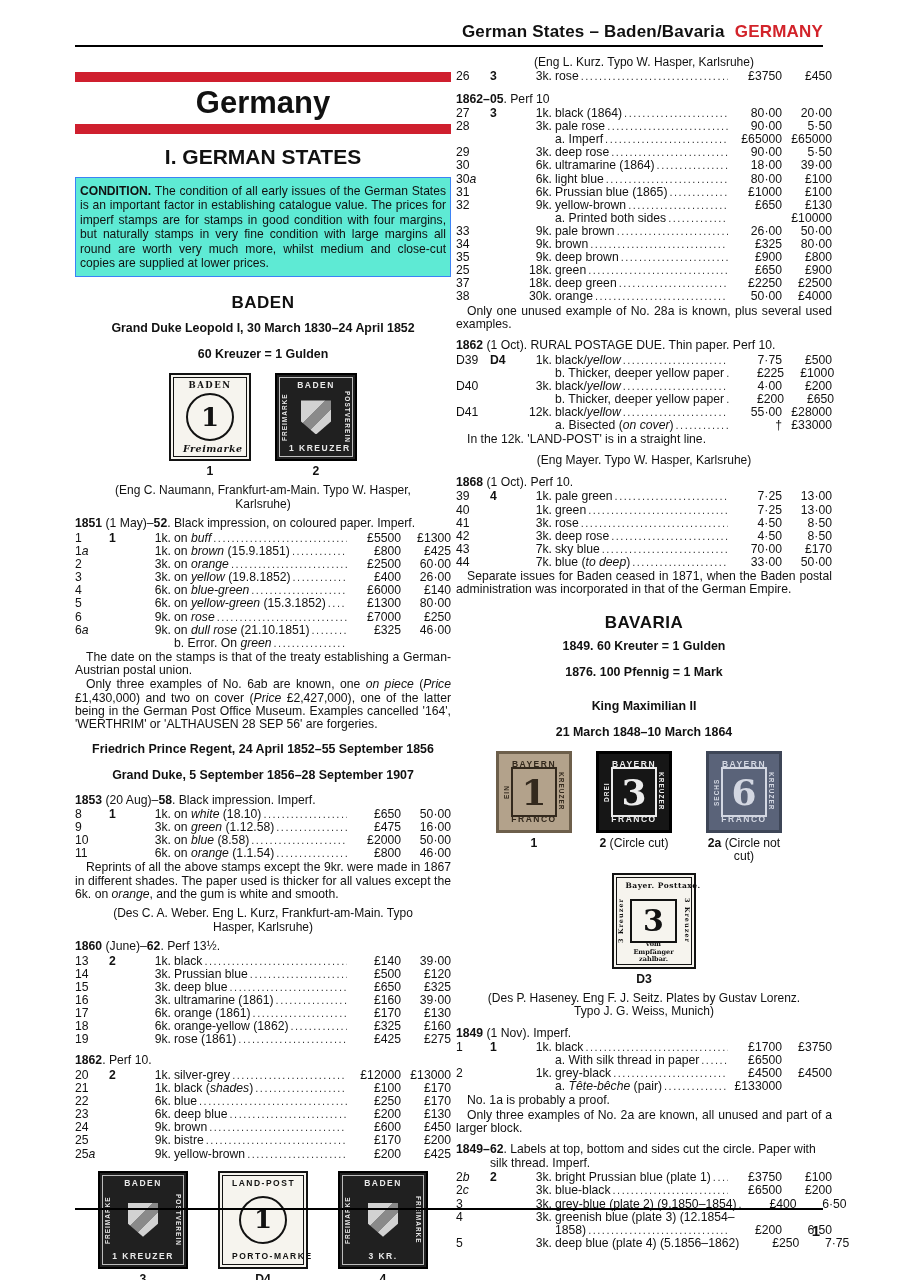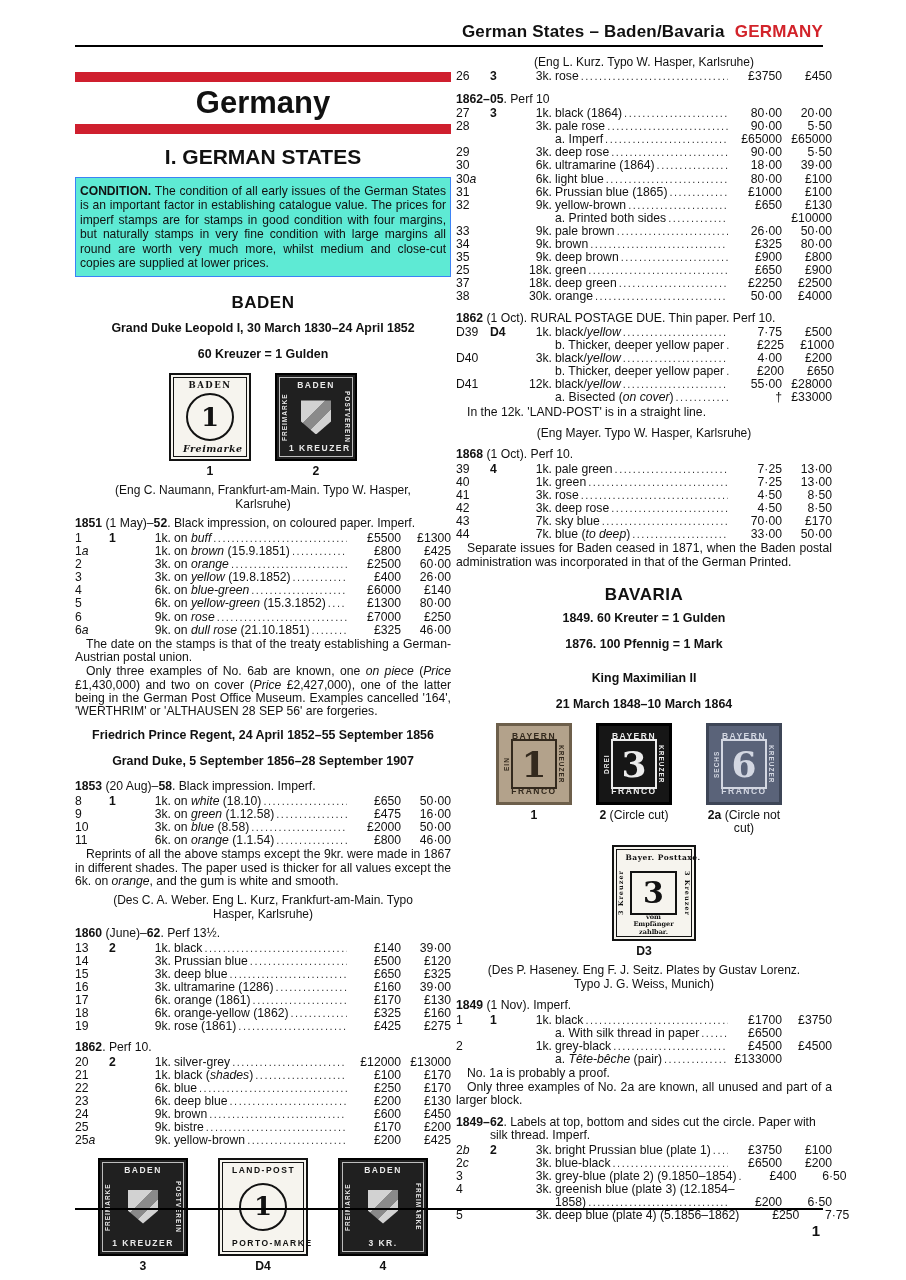--- a/index.html
+++ b/index.html
@@ -203,20 +203,29 @@
         </div>
           <div class="row">
           <span class="cc">6<i>a</i></span>
             <span class="tt"></span>
             <span class="vv">9k.</span>
             <span class="dd">on <i>dull rose</i> (21.10.1851)</span>
             <span class="dots"></span>
             <span class="p1">£325</span>
             <span class="p2">46·00</span>
         </div>
+          <div class="row sub">
+          <span class="cc"></span>
+            <span class="tt"></span>
+            <span class="vv"></span>
+            <span class="dd">b. Error. On <i>green</i></span>
+            <span class="dots"></span>
+            <span class="p1"></span>
+            <span class="p2"></span>
+        </div>
         </div>
     </div>
     <div class="note">The date on the stamps is that of the treaty establishing a German-Austrian postal union.</div>
     <div class="note">Only three examples of No. 6<i>a</i>b are known, one <i>on piece</i> (<i>Price</i> £1,430,000) and two on cover (<i>Price</i> £2,427,000), one of the latter being in the German Post Office Museum. Examples cancelled '164', 'WERTHRIM' or 'ALTHAUSEN 28 SEP 56' are forgeries.</div>
 
     <div class="subh mt10">Friedrich Prince Regent, 24 April 1852–55 September 1856</div>
     <div class="subh mt10">Grand Duke, 5 September 1856–28 September 1907</div>
 
     <div>
       <div class="caption"><b>1853</b> (20 Aug)–<b>58</b>. Black impression. Imperf.</div>
@@ -292,21 +301,21 @@
             <span class="vv">3k.</span>
             <span class="dd">deep blue</span>
             <span class="dots"></span>
             <span class="p1">£650</span>
             <span class="p2">£325</span>
         </div>
           <div class="row">
           <span class="cc">16</span>
             <span class="tt"></span>
             <span class="vv">3k.</span>
-            <span class="dd">ultramarine (1286)</span>
+            <span class="dd">ultramarine (1861)</span>
             <span class="dots"></span>
             <span class="p1">£160</span>
             <span class="p2">39·00</span>
         </div>
           <div class="row">
           <span class="cc">17</span>
             <span class="tt"></span>
             <span class="vv">6k.</span>
             <span class="dd">orange (1861)</span>
             <span class="dots"></span>
@@ -594,20 +603,21 @@
           <span class="cc">38</span>
             <span class="tt"></span>
             <span class="vv">30k.</span>
             <span class="dd">orange</span>
             <span class="dots"></span>
             <span class="p1">50·00</span>
             <span class="p2">£4000</span>
         </div>
         </div>
     </div>
+    <div class="note">Only one unused example of No. 28a is known, plus several used examples.</div>
 
     <div>
       <div class="caption mt8"><b>1862</b> (1 Oct). RURAL POSTAGE DUE. Thin paper. Perf 10.</div>
       <div>
 
       <div class="row">
           <span class="cc">D39</span>
             <span class="tt">D4</span>
             <span class="vv">1k.</span>
             <span class="dd">black/<i>yellow</i></span>
@@ -719,21 +729,21 @@
           <span class="cc">44</span>
             <span class="tt"></span>
             <span class="vv">7k.</span>
             <span class="dd">blue (<i>to deep</i>)</span>
             <span class="dots"></span>
             <span class="p1">33·00</span>
             <span class="p2">50·00</span>
         </div>
         </div>
     </div>
-    <div class="note">Separate issues for Baden ceased in 1871, when the Baden postal administration was incorporated in that of the German Printed.</div>
+    <div class="note">Separate issues for Baden ceased in 1871, when the Baden postal administration was incorporated in that of the German Empire.</div>
 
     <div class="state mt16">BAVARIA</div>
     <div class="subh mt6">1849. 60 Kreuter = 1 Gulden</div>
     <div class="subh">1876. 100 Pfennig = 1 Mark</div>
     <div class="subh mt20">King Maximilian II</div>
     <div class="subh mt8">21 March 1848–10 March 1864</div>
 
     <div class="srow mt12">
       <div class="sblock">
         <div class="stamp bav sz-c" style="background: rgb(179, 162, 139); color: rgb(51, 41, 29); border-color: rgb(109, 95, 75);">

